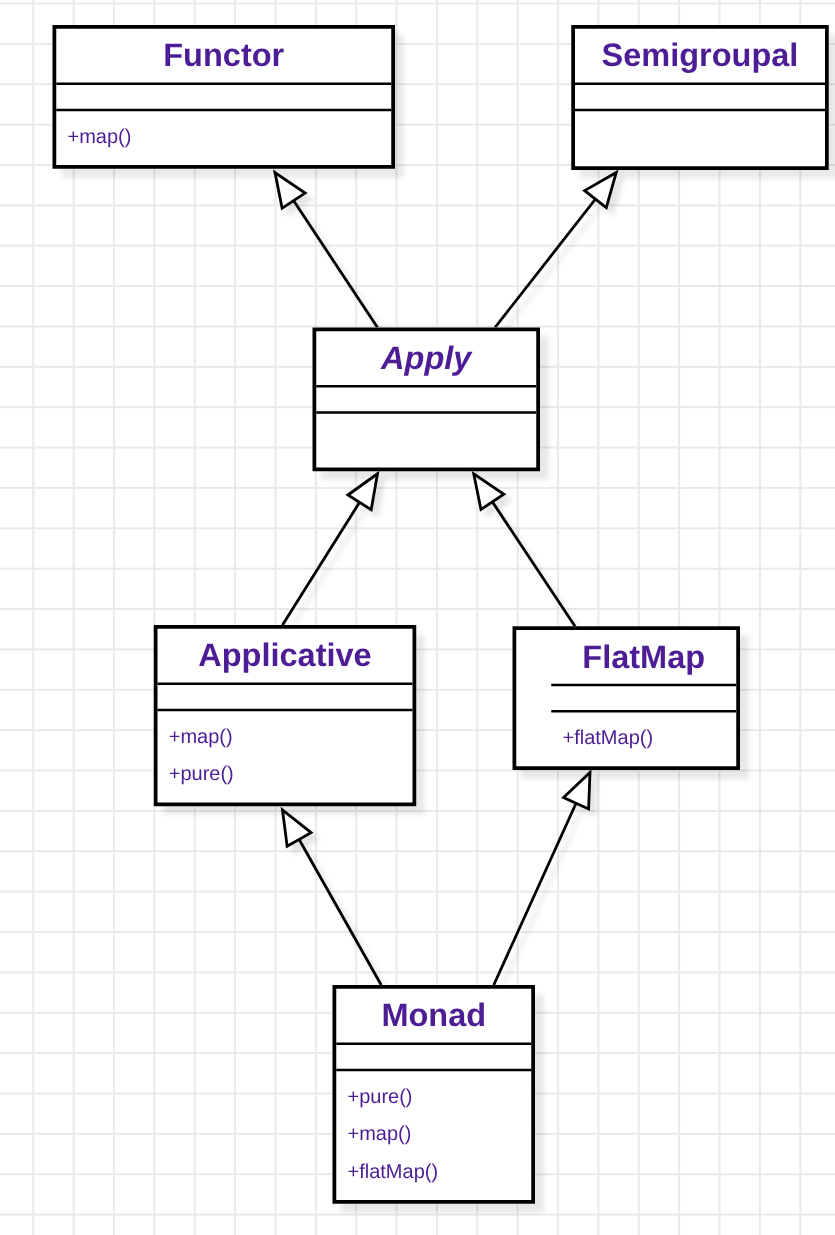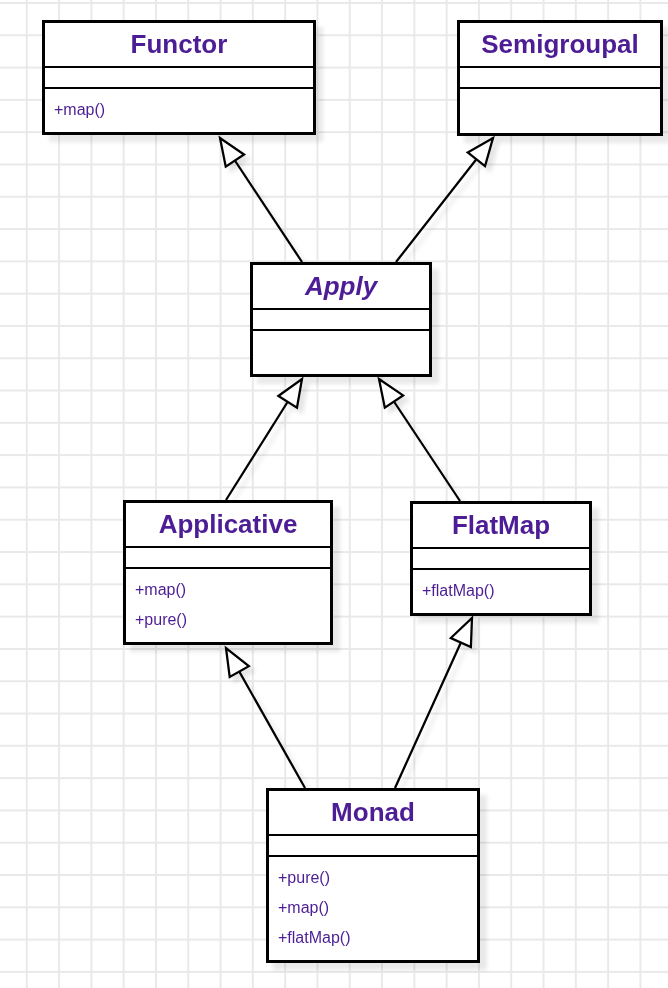--- a/index.html
+++ b/index.html
@@ -101,29 +101,29 @@
 
   <div class="uml-class" style="left:90px; top:500px; width:210px; height:145px;margin-left:33px;">
     <div class="uml-title">Applicative</div>
     <div class="uml-attrs"></div>
     <div class="uml-methods">
       <div>+map()</div>
       <div>+pure()</div>
     </div>
   </div>
 
-  <div class="uml-class" style="left:410px; top:501px; width:182px; height:115px;">
+  <div class="uml-class" style="left:410px; top:501px; width:182px; height:115px;padding-left:28px;">
     <div class="uml-title">FlatMap</div>
     <div class="uml-attrs"></div>
     <div class="uml-methods">
       <div>+flatMap()</div>
     </div>
   </div>
 
-  <div class="uml-class" style="left:266px; top:788px; width:214px; height:175px;">
+  <div class="uml-class" style="left:266px; top:788px; width:162px; height:175px;">
     <div class="uml-title">Monad</div>
     <div class="uml-attrs"></div>
     <div class="uml-methods">
       <div>+pure()</div>
       <div>+map()</div>
       <div>+flatMap()</div>
     </div>
   </div>
 
 </div>

